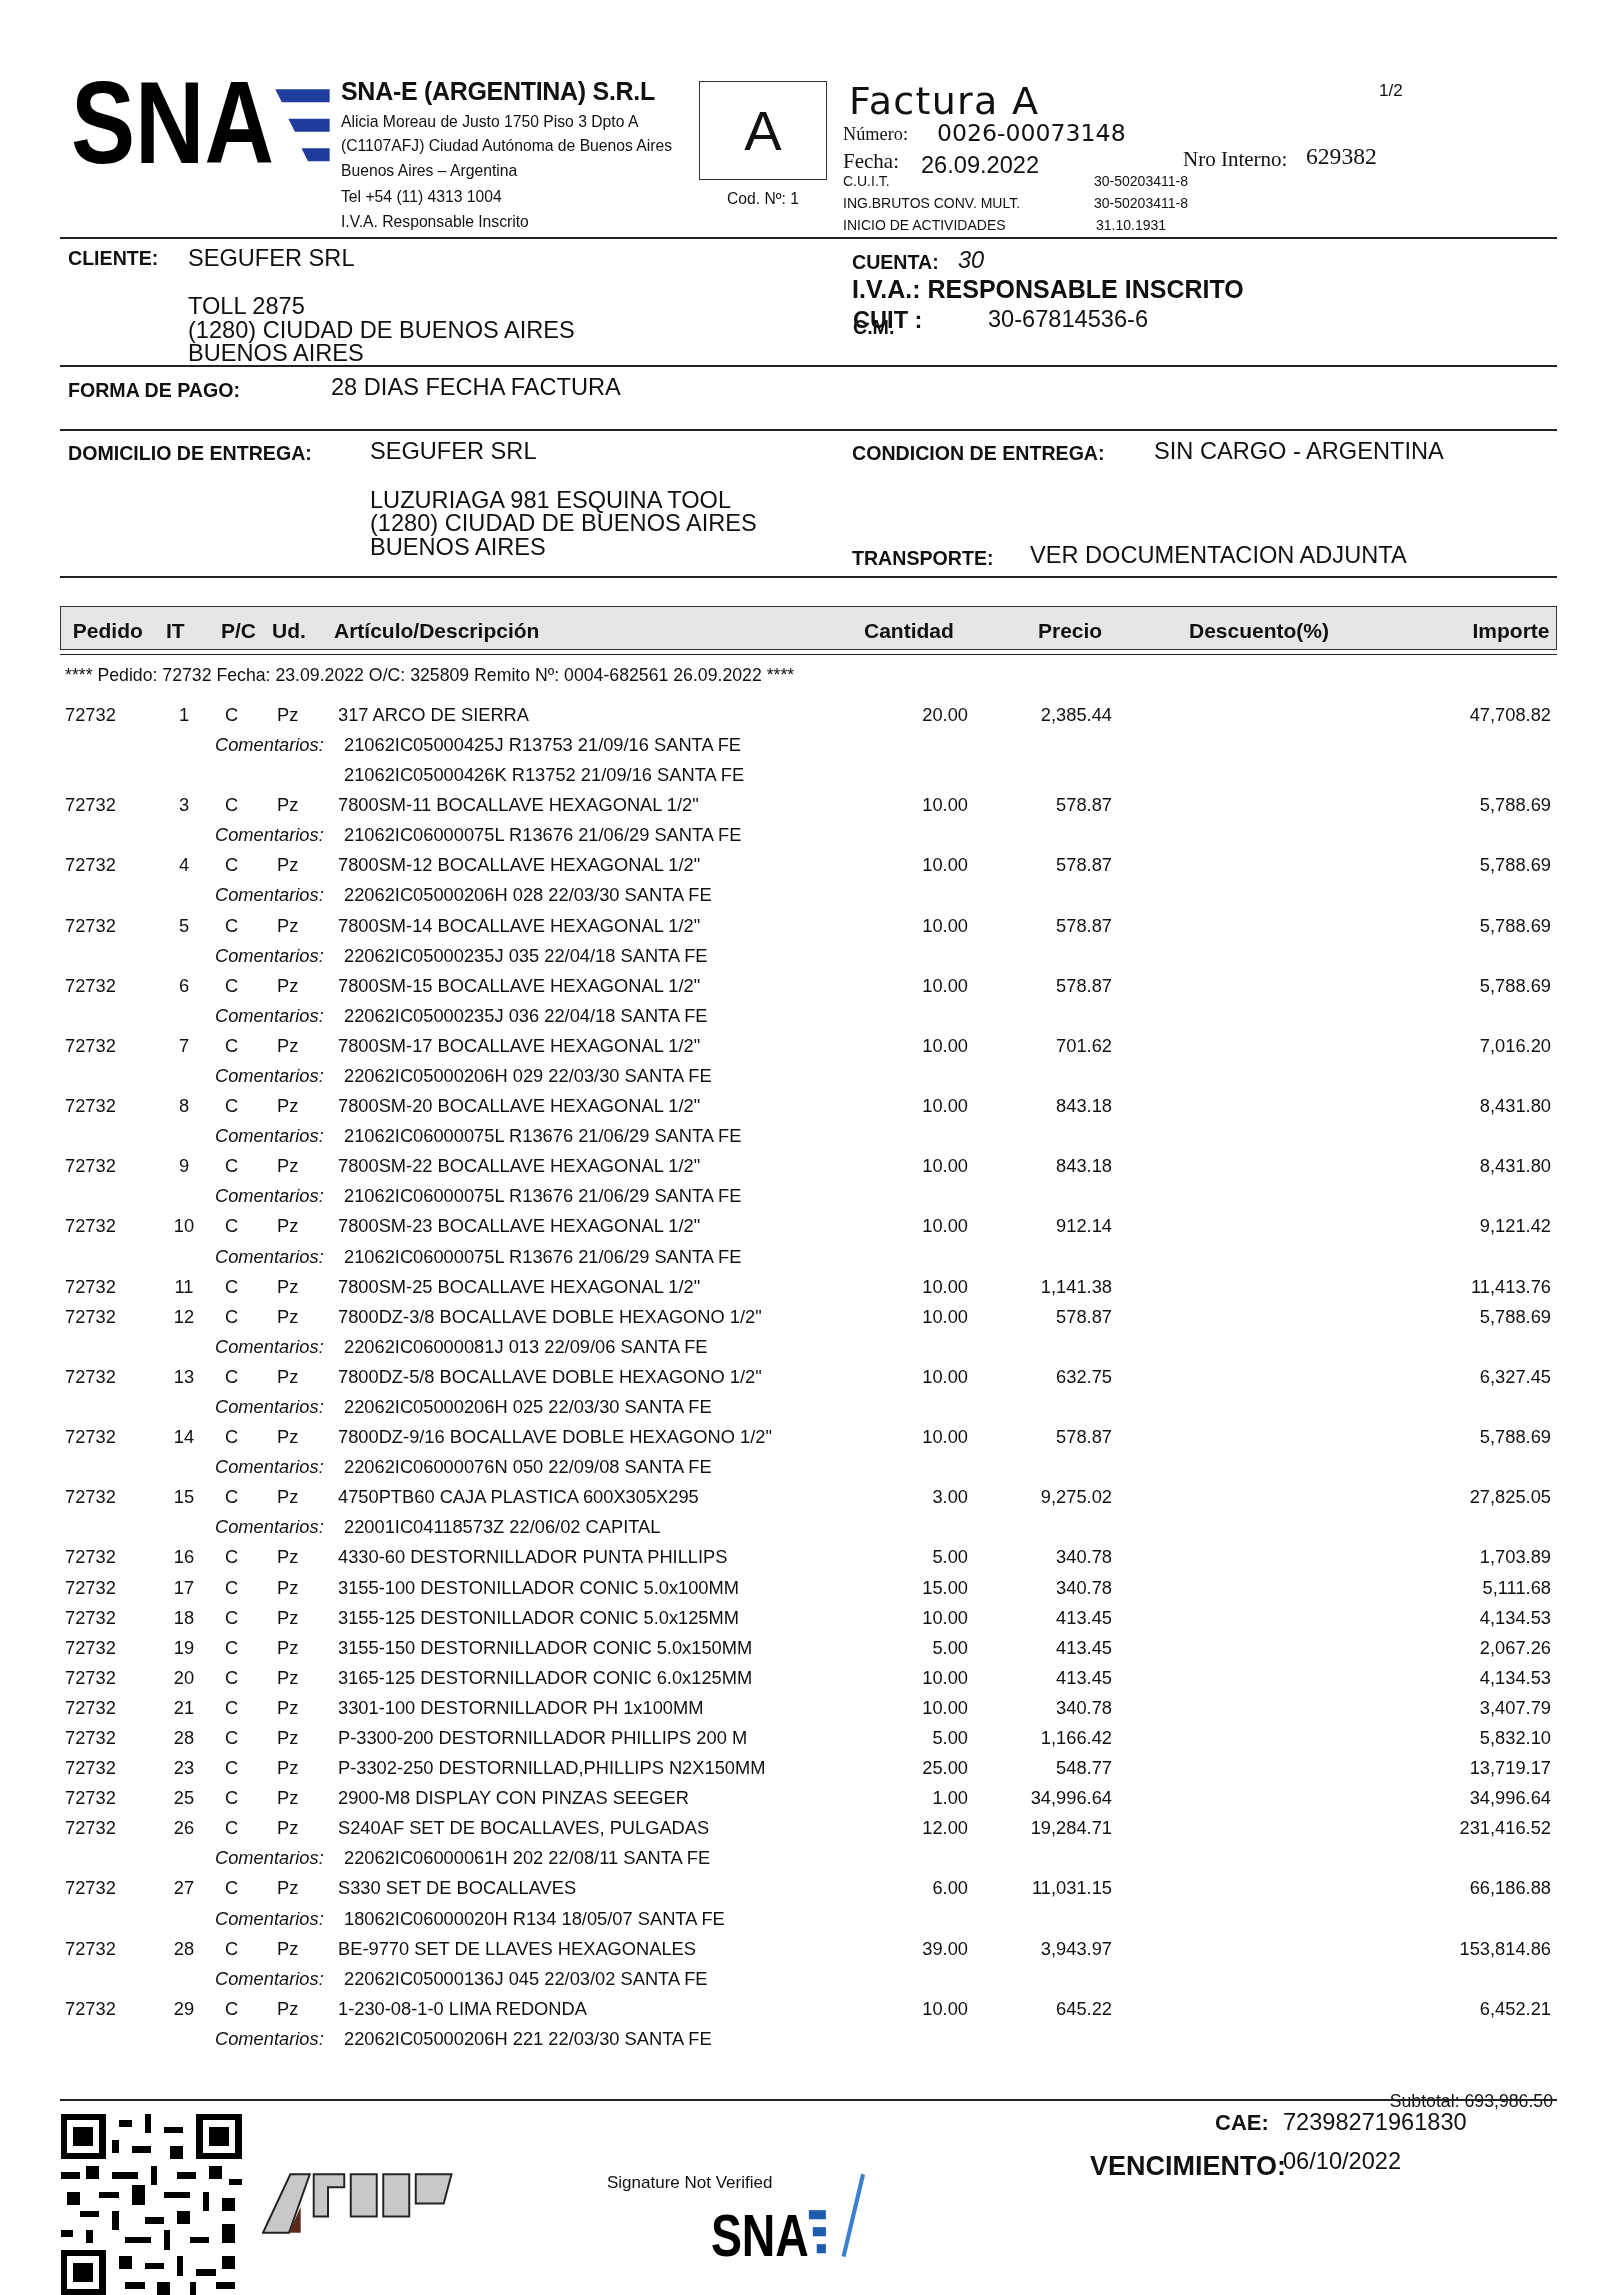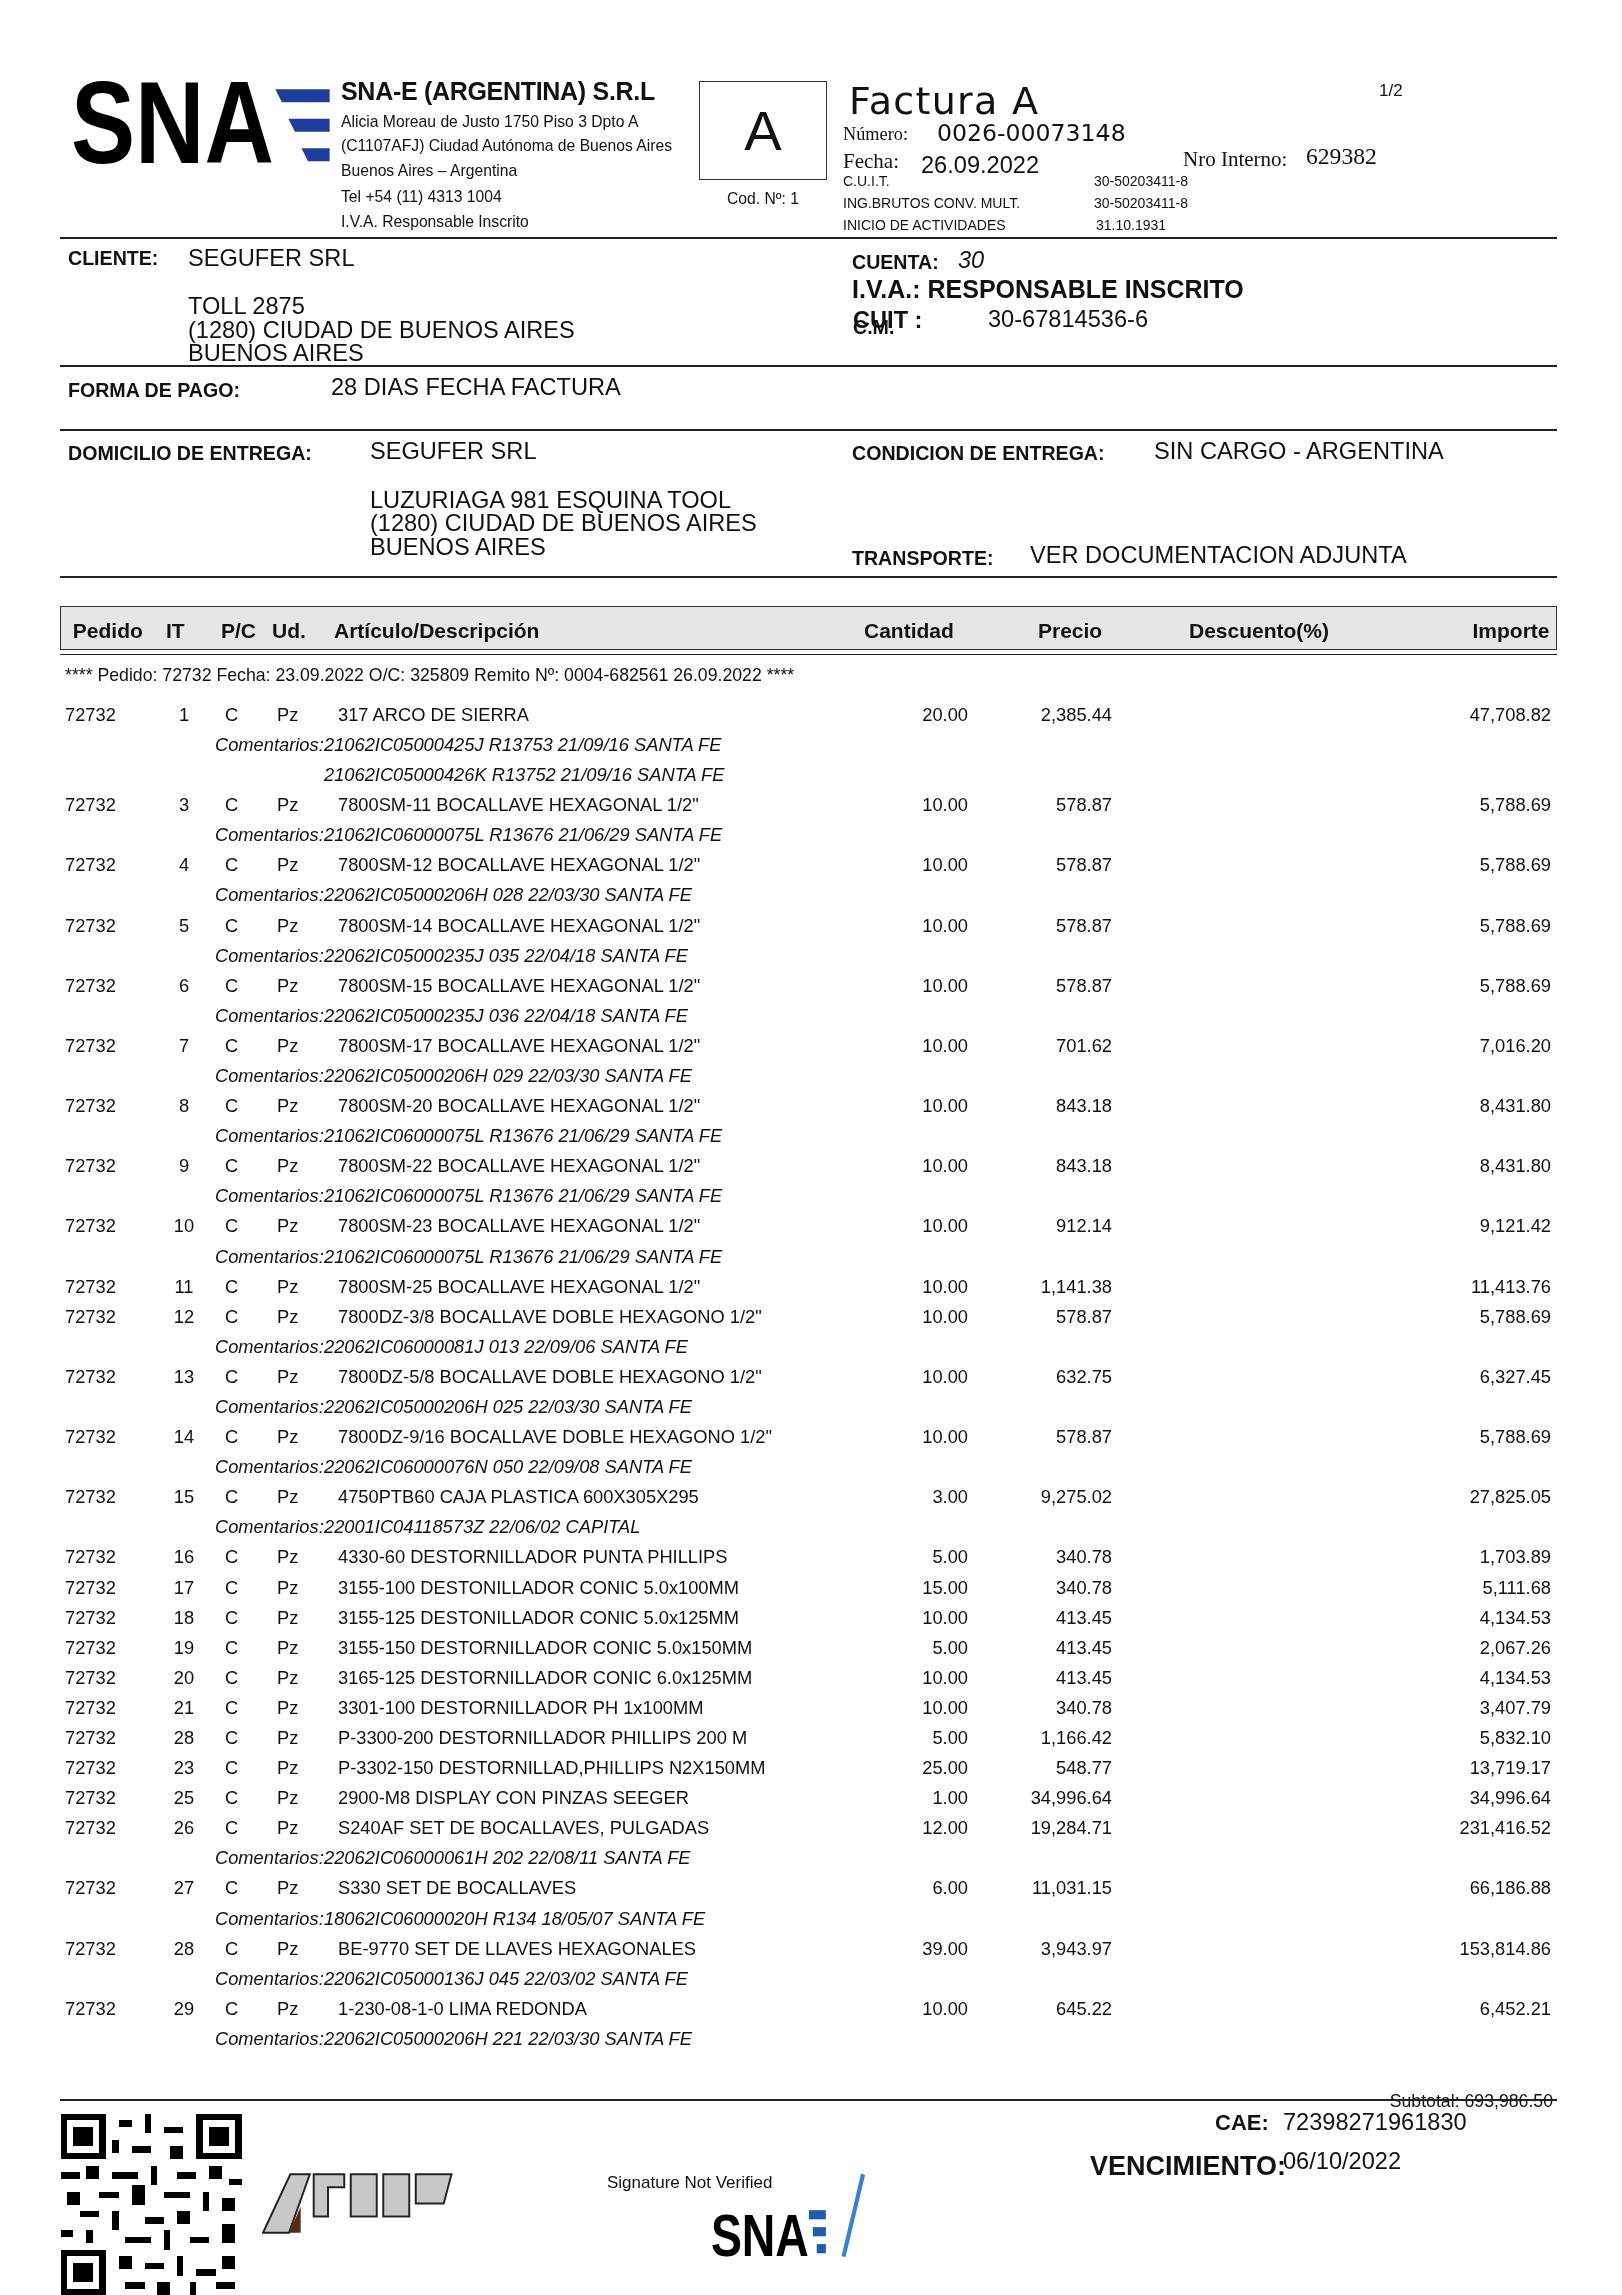--- a/index.html
+++ b/index.html
@@ -31,21 +31,21 @@
   .row span { position:absolute; top:0; white-space:nowrap; }
   .c-ped { left:65px; }
   .c-it { left:171px; width:26px; text-align:center; }
   .c-pc { left:225px; }
   .c-ud { left:277px; }
   .c-desc { left:338px; }
   .c-cant { right:654px; text-align:right; }
   .c-prec { right:510px; text-align:right; }
   .c-imp { right:71px; text-align:right; }
   .com-lbl { left:215px; font-style:italic; }
-  .com-val { left:324px; font-style:italic; }
+  .com-val { left:344px; }
   
   .subtotal { right:69px; top:2091px; font-size:17.7px; }
   .qr { left:60px; top:2114px; width:182px; height:181px; }
   .afip { left:262px; top:2171px; width:249px; height:65px; }
   .sig-text { left:607px; top:2173px; font-size:17px; }
   .sig-logo { left:707px; top:2172px; width:209px; height:92px; }
   .cae-lbl { left:1215px; top:2110px; font-size:22px; font-weight:bold; }
   .cae-val { left:1283px; top:2109px; font-size:23.6px; }
   .venc-lbl { left:1090px; top:2151px; font-size:27px; font-weight:bold; }
   .venc-val { left:1283px; top:2148px; font-size:23.6px; }
@@ -402,21 +402,21 @@
       <span class="c-desc">P-3300-200 DESTORNILLADOR PHILLIPS 200 M</span>
       <span class="c-cant">5.00</span>
       <span class="c-prec">1,166.42</span>
       <span class="c-imp">5,832.10</span>
     </div>
     <div class="row" style="top: 1757px;">
       <span class="c-ped">72732</span>
       <span class="c-it">23</span>
       <span class="c-pc">C</span>
       <span class="c-ud">Pz</span>
-      <span class="c-desc">P-3302-150 DESTORNILLAD,PHILLIPS N2X150MM</span>
+      <span class="c-desc">P-3302-250 DESTORNILLAD,PHILLIPS N2X150MM</span>
       <span class="c-cant">25.00</span>
       <span class="c-prec">548.77</span>
       <span class="c-imp">13,719.17</span>
     </div>
     <div class="row" style="top: 1787px;">
       <span class="c-ped">72732</span>
       <span class="c-it">25</span>
       <span class="c-pc">C</span>
       <span class="c-ud">Pz</span>
       <span class="c-desc">2900-M8 DISPLAY CON PINZAS SEEGER</span>

